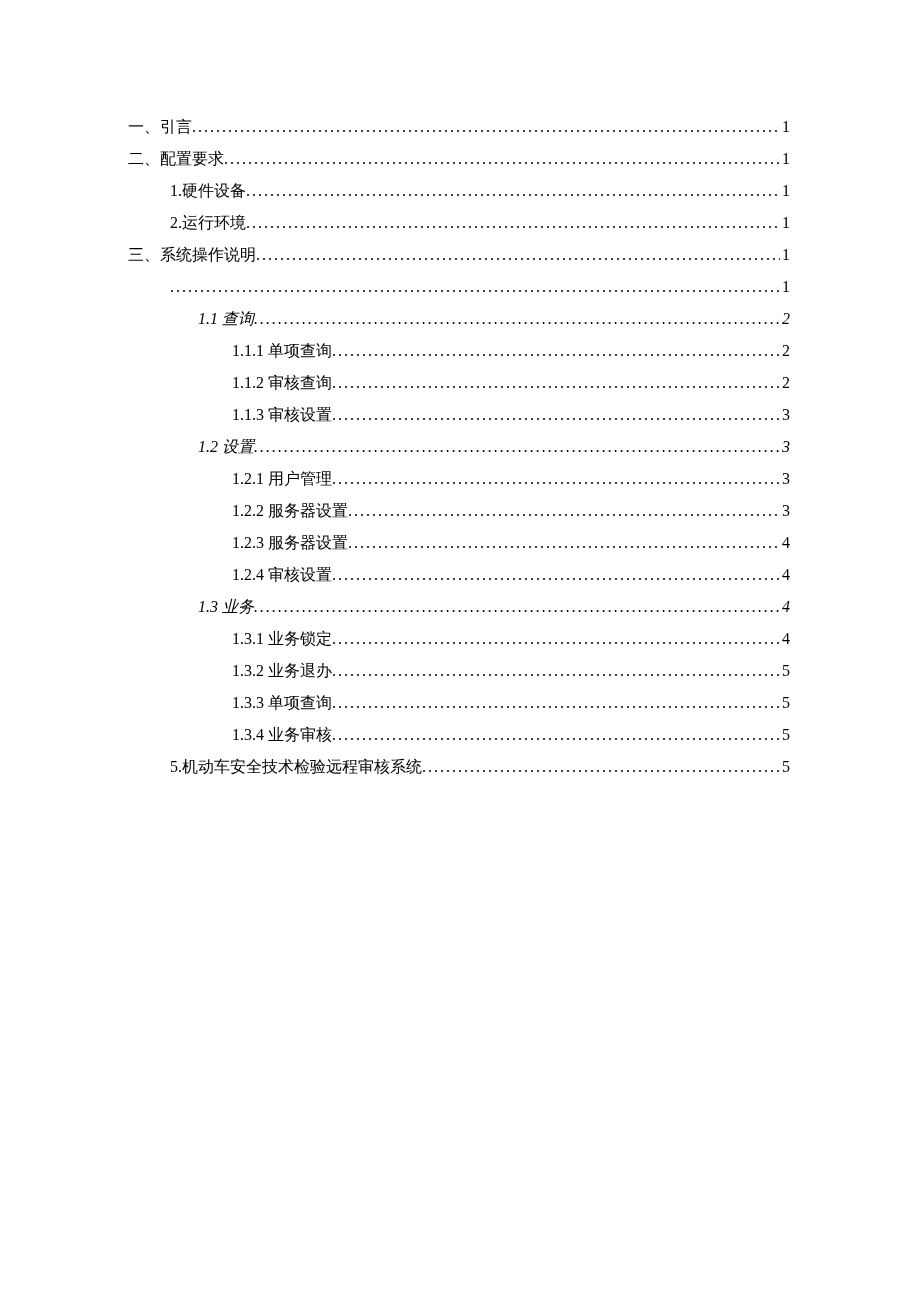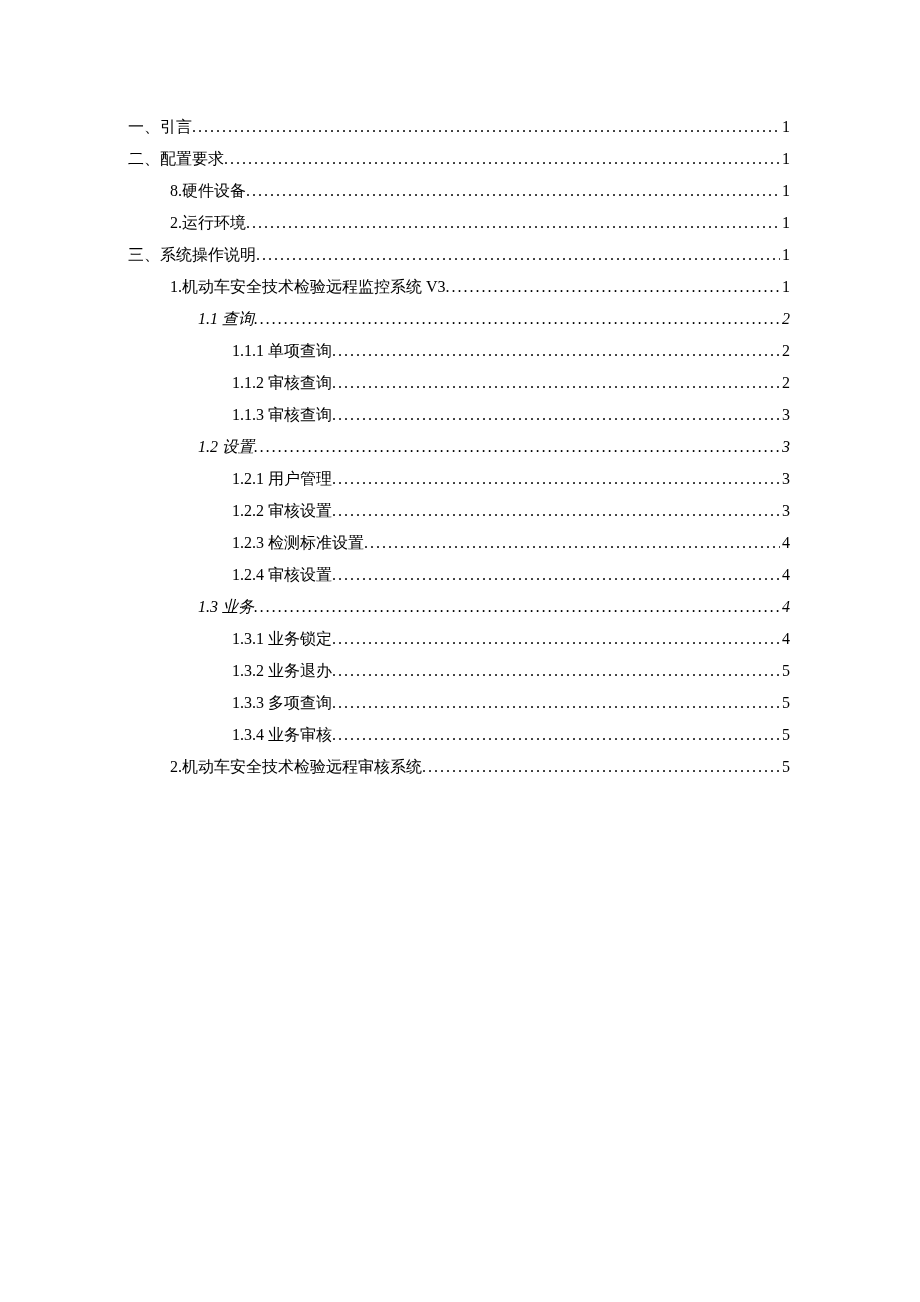--- a/index.html
+++ b/index.html
@@ -54,76 +54,75 @@
       <span class="toc-title">一、引言</span>
       <span class="toc-dots"></span>
       <span class="toc-page">1</span>
     </div>
     <div class="toc-line indent-0">
       <span class="toc-title">二、配置要求</span>
       <span class="toc-dots"></span>
       <span class="toc-page">1</span>
     </div>
     <div class="toc-line indent-1">
-      <span class="toc-title">8.硬件设备</span>
+      <span class="toc-title">1.硬件设备</span>
       <span class="toc-dots"></span>
       <span class="toc-page">1</span>
     </div>
     <div class="toc-line indent-1">
       <span class="toc-title">2.运行环境</span>
       <span class="toc-dots"></span>
       <span class="toc-page">1</span>
     </div>
     <div class="toc-line indent-0">
       <span class="toc-title">三、系统操作说明</span>
       <span class="toc-dots"></span>
       <span class="toc-page">1</span>
     </div>
     <div class="toc-line indent-1">
-      <span class="toc-title">1.机动车安全技术检验远程监控系统 V3</span>
       <span class="toc-dots"></span>
       <span class="toc-page">1</span>
     </div>
     <div class="toc-line indent-2">
       <span class="toc-title">1.1 查询</span>
       <span class="toc-dots"></span>
       <span class="toc-page">2</span>
     </div>
     <div class="toc-line indent-3">
       <span class="toc-title">1.1.1 单项查询</span>
       <span class="toc-dots"></span>
       <span class="toc-page">2</span>
     </div>
     <div class="toc-line indent-3">
       <span class="toc-title">1.1.2 审核查询</span>
       <span class="toc-dots"></span>
       <span class="toc-page">2</span>
     </div>
     <div class="toc-line indent-3">
-      <span class="toc-title">1.1.3 审核查询</span>
+      <span class="toc-title">1.1.3 审核设置</span>
       <span class="toc-dots"></span>
       <span class="toc-page">3</span>
     </div>
     <div class="toc-line indent-2">
       <span class="toc-title">1.2 设置</span>
       <span class="toc-dots"></span>
       <span class="toc-page">3</span>
     </div>
     <div class="toc-line indent-3">
       <span class="toc-title">1.2.1 用户管理</span>
       <span class="toc-dots"></span>
       <span class="toc-page">3</span>
     </div>
     <div class="toc-line indent-3">
-      <span class="toc-title">1.2.2 审核设置</span>
+      <span class="toc-title">1.2.2 服务器设置</span>
       <span class="toc-dots"></span>
       <span class="toc-page">3</span>
     </div>
     <div class="toc-line indent-3">
-      <span class="toc-title">1.2.3 检测标准设置</span>
+      <span class="toc-title">1.2.3 服务器设置</span>
       <span class="toc-dots"></span>
       <span class="toc-page">4</span>
     </div>
     <div class="toc-line indent-3">
       <span class="toc-title">1.2.4 审核设置</span>
       <span class="toc-dots"></span>
       <span class="toc-page">4</span>
     </div>
     <div class="toc-line indent-2">
       <span class="toc-title">1.3 业务</span>
@@ -134,27 +133,27 @@
       <span class="toc-title">1.3.1 业务锁定</span>
       <span class="toc-dots"></span>
       <span class="toc-page">4</span>
     </div>
     <div class="toc-line indent-3">
       <span class="toc-title">1.3.2 业务退办</span>
       <span class="toc-dots"></span>
       <span class="toc-page">5</span>
     </div>
     <div class="toc-line indent-3">
-      <span class="toc-title">1.3.3 多项查询</span>
+      <span class="toc-title">1.3.3 单项查询</span>
       <span class="toc-dots"></span>
       <span class="toc-page">5</span>
     </div>
     <div class="toc-line indent-3">
       <span class="toc-title">1.3.4 业务审核</span>
       <span class="toc-dots"></span>
       <span class="toc-page">5</span>
     </div>
     <div class="toc-line indent-1">
-      <span class="toc-title">2.机动车安全技术检验远程审核系统</span>
+      <span class="toc-title">5.机动车安全技术检验远程审核系统</span>
       <span class="toc-dots"></span>
       <span class="toc-page">5</span>
     </div>
   </div>
 
 </body></html>

